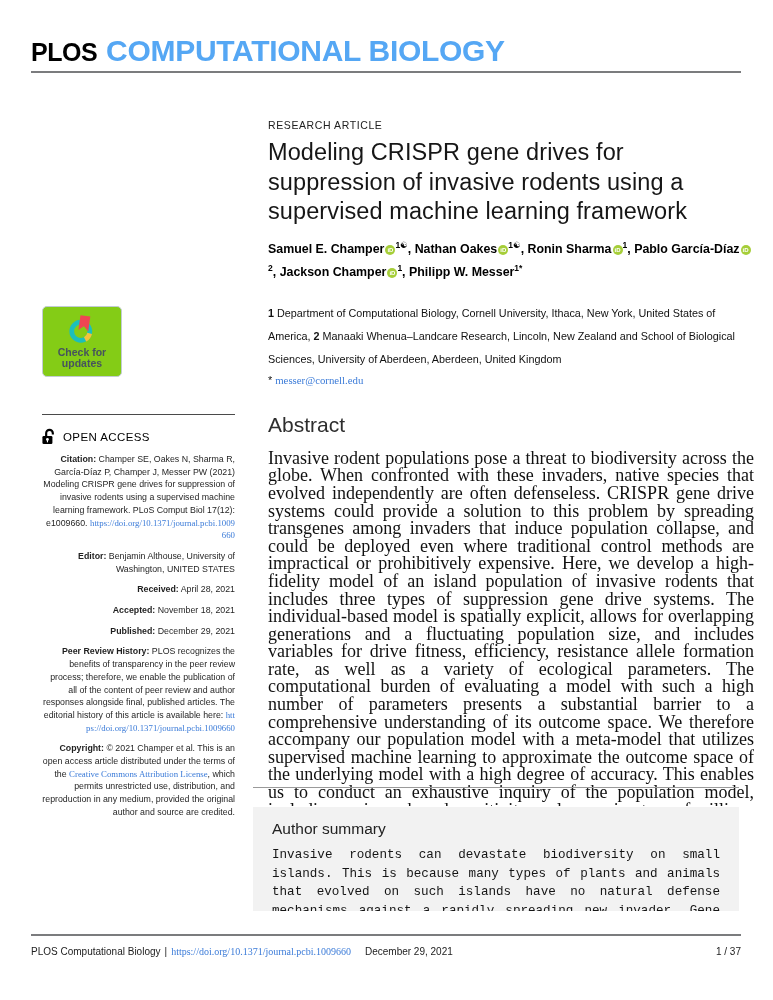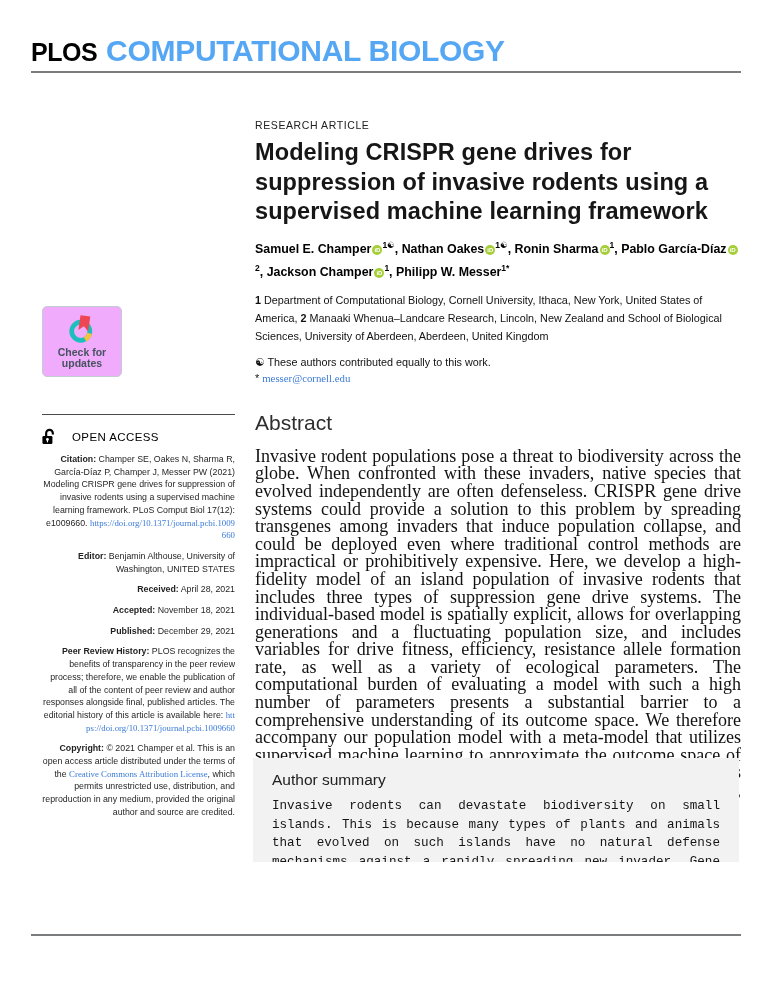--- a/index.html
+++ b/index.html
@@ -13,46 +13,46 @@
         font-family:"Liberation Sans","DejaVu Sans",sans-serif;color:#111;overflow:hidden;}
 
   
   .masthead{position:absolute;left:31px;top:34px;white-space:nowrap;}
   .mast-plos{font-size:25px;font-weight:bold;color:#000;letter-spacing:-0.5px;}
   .mast-journal{font-size:30px;font-weight:bold;color:var(--accent);margin-left:9px;letter-spacing:-0.3px;}
   .mast-rule{position:absolute;left:31px;top:71px;width:710px;height:2px;background:#7b7c7e;}
 
   
   .sidebar{position:absolute;left:42px;top:306px;width:193px;}
-  .updates-badge{width:80px;height:71px;border:1px solid #c2ccd3;border-radius:5px;background:#f0abfc;
+  .updates-badge{width:80px;height:71px;border:1px solid #c2ccd3;border-radius:5px;background:#84cc16;
                  display:flex;flex-direction:column;align-items:center;justify-content:center;gap:2px;cursor:pointer;}
   .updates-text{font-size:10.5px;line-height:11.5px;color:#46535e;font-weight:bold;text-align:center;}
   .side-rule{margin-top:37px;width:193px;height:1px;background:#4a4a4a;}
-  .open-access{margin-top:13px;display:flex;align-items:center;gap:15px;font-size:11.5px;letter-spacing:0.4px;color:#000;}
+  .open-access{margin-top:13px;display:flex;align-items:center;gap:6px;font-size:11.5px;letter-spacing:0.4px;color:#000;}
   .side-p{font-size:8.8px;line-height:12.7px;color:#1f1f1f;margin-top:8px;text-align:right;}
   .side-p b{font-weight:bold;}
   a{color:var(--link);text-decoration:none;cursor:pointer;font-family:Liberation Serif, serif;}
   .side-p a{word-break:break-all;}
 
   
-  .main{position:absolute;left:255px;top:119px;width:486px;}
+  .main{position:absolute;left:268px;top:119px;width:486px;}
   .kicker{font-size:10.5px;letter-spacing:0.6px;color:#212121;}
-  h1.title{font-size:23.5px;line-height:29.5px;font-weight:bold;color:#161616;margin-top:7px;letter-spacing:0.1px;}
+  h1.title{font-size:23.5px;line-height:29.5px;font-weight:normal;color:#161616;margin-top:7px;letter-spacing:0.1px;}
   .authors{margin-top:9px;font-size:12.4px;font-weight:bold;line-height:19px;color:#000;}
   .orcid{display:inline-block;width:10px;height:10px;border-radius:50%;background:var(--orcid);
          color:#fff;font-size:6px;line-height:10px;text-align:center;font-weight:bold;vertical-align:1px;margin-left:1px;}
   sup{font-size:8.5px;}
-  .affils{margin-top:9px;font-size:10.8px;line-height:18px;color:#111;}
+  .affils{margin-top:20px;font-size:10.8px;line-height:23px;color:#111;}
   .affils b{font-weight:bold;}
   .contrib{margin-top:10px;font-size:10.8px;line-height:14px;}
   .corresp{margin-top:2px;font-size:10.8px;line-height:14px;}
   h2.abs-head{margin-top:26px;font-size:21px;font-weight:normal;color:#2e2e2e;}
   .abs-text{margin-top:13px;font-size:18px;line-height:17.6px;color:#111;text-align:justify;max-height:356px;overflow:hidden;font-family:Liberation Serif, serif;}
   .main-rule{position:absolute;left:253px;top:787px;width:486px;height:1px;background:#9a9a9a;}
-  .summary-box{position:absolute;left:253px;top:758px;width:486px;height:104px;background:var(--box-bg);
+  .summary-box{position:absolute;left:253px;top:807px;width:486px;height:104px;background:var(--box-bg);
                padding:13px 19px 0 19px;overflow:hidden;}
   .summary-box h3{font-size:15.5px;font-weight:normal;color:#222;}
   .summary-text{margin-top:8px;font-family:Liberation Mono, monospace;
                 font-size:12.6px;line-height:18.6px;color:#151515;text-align:justify;}
 
   
   .foot-rule{position:absolute;left:31px;top:934px;width:710px;height:1.5px;background:#7b7c7e;}
   .footer{position:absolute;left:31px;top:946px;width:710px;font-size:10px;color:#222;display:flex;}
   .footer .fleft{flex:1;white-space:nowrap;}
   .footer .fsep{margin:0 4px;}
@@ -119,33 +119,38 @@
     <h1 class="title">Modeling CRISPR gene drives for suppression of invasive rodents using a supervised machine learning framework</h1>
 
     <p class="authors">
       <span><span>Samuel E. Champer</span><span class="orcid">iD</span><sup>1☯</sup><span>, </span></span><span><span>Nathan Oakes</span><span class="orcid">iD</span><sup>1☯</sup><span>, </span></span><span><span>Ronin Sharma</span><span class="orcid">iD</span><sup>1</sup><span>, </span></span><span><span>Pablo García-Díaz</span><span class="orcid">iD</span><sup>2</sup><span>, </span></span><span><span>Jackson Champer</span><span class="orcid">iD</span><sup>1</sup><span>, </span></span><span><span>Philipp W. Messer</span><sup>1*</sup><span></span></span>
     </p>
 
     <p class="affils">
       <span><b>1</b><span> Department of Computational Biology, Cornell University, Ithaca, New York, United States of America, </span></span><span><b>2</b><span> Manaaki Whenua–Landcare Research, Lincoln, New Zealand and School of Biological Sciences, University of Aberdeen, Aberdeen, United Kingdom</span></span>
     </p>
 
-    <p class="contrib">☯ These authors contributed equally to this work.</p>
 
     <p class="corresp"><span>* </span><a>messer@cornell.edu</a></p>
 
     <h2 class="abs-head">Abstract</h2>
 
     <p class="abs-text">Invasive rodent populations pose a threat to biodiversity across the globe. When confronted with these invaders, native species that evolved independently are often defenseless. CRISPR gene drive systems could provide a solution to this problem by spreading transgenes among invaders that induce population collapse, and could be deployed even where traditional control methods are impractical or prohibitively expensive. Here, we develop a high-fidelity model of an island population of invasive rodents that includes three types of suppression gene drive systems. The individual-based model is spatially explicit, allows for overlapping generations and a fluctuating population size, and includes variables for drive fitness, efficiency, resistance allele formation rate, as well as a variety of ecological parameters. The computational burden of evaluating a model with such a high number of parameters presents a substantial barrier to a comprehensive understanding of its outcome space. We therefore accompany our population model with a meta-model that utilizes supervised machine learning to approximate the outcome space of the underlying model with a high degree of accuracy. This enables us to conduct an exhaustive inquiry of the population model, including variance-based sensitivity analyses using tens of millions of evaluations. Our results suggest that sufficiently capable gene drive systems have the potential to eliminate island populations of rodents under a wide range of demographic assumptions, though only if resistance can be kept to a minimal level. This study highlights the power of supervised machine learning to identify the key parameters and processes that determine the population dynamics of a complex evolutionary system.</p>
 
   </main>
 
   <div class="main-rule"></div>
 
   <section class="summary-box">
     <h3>Author summary</h3>
     <p class="summary-text">Invasive rodents can devastate biodiversity on small islands. This is because many types of plants and animals that evolved on such islands have no natural defense mechanisms against a rapidly spreading new invader. Gene drive is a promising new technology that,</p>
   </section>
 
   <div class="foot-rule"></div>
 
+  <footer class="footer">
+    <div class="fleft">
+      <span>PLOS Computational Biology</span><span class="fsep">|</span><a>https://doi.org/10.1371/journal.pcbi.1009660</a><span class="fdate">December 29, 2021</span>
+    </div>
+    <div class="fpage">1 / 37</div>
+  </footer>
 
 </div>
 
 </body></html>

